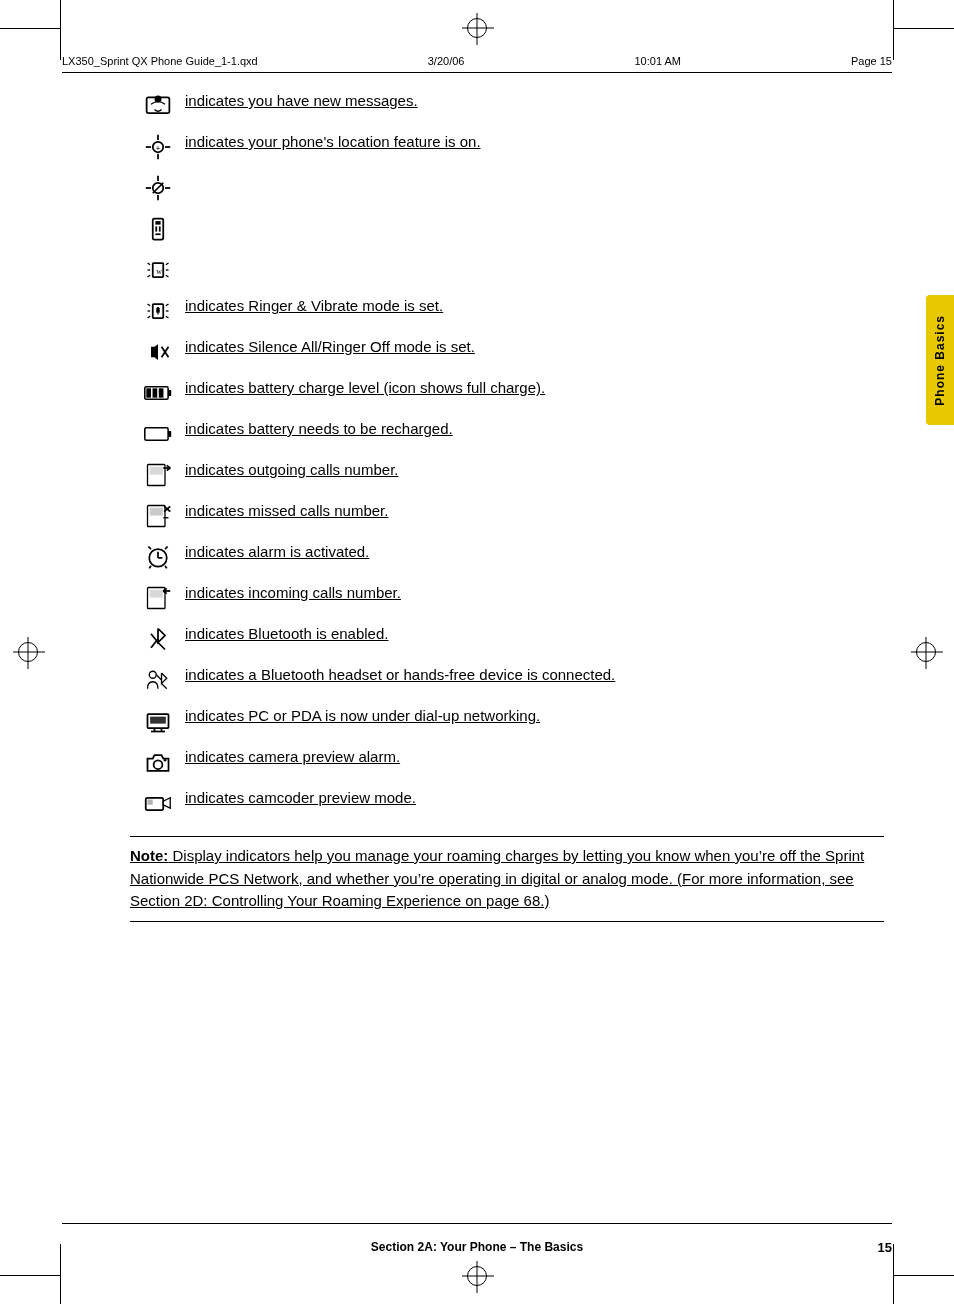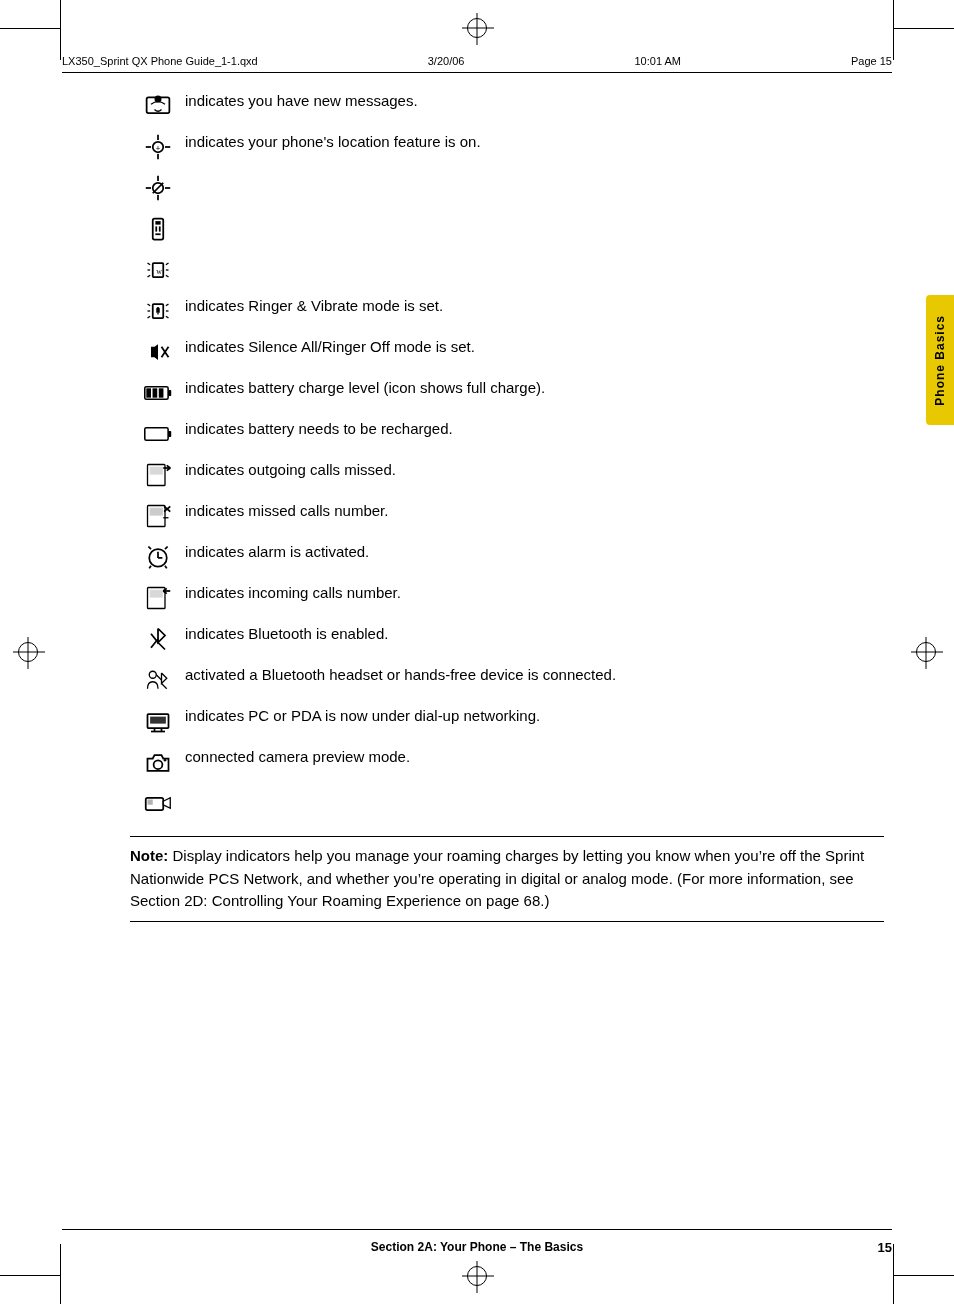--- a/index.html
+++ b/index.html
@@ -102,20 +102,21 @@
       letter-spacing: 1px;
     }
 
     
     .main-content {
       position: absolute;
       top: 90px;
       left: 130px;
       right: 70px;
       bottom: 80px;
+      text-decoration: underline;
     }
 
     
     .icon-list {
       list-style: none;
       padding: 0;
       margin: 0;
     }
     .icon-row {
       display: flex;
@@ -154,21 +155,21 @@
       font-weight: bold;
     }
 
     
     .footer-bar {
       position: absolute;
       bottom: 50px;
       left: 62px;
       right: 62px;
       border-top: 1px solid #000;
-      padding-top: 10px;
+      padding-top: 16px;
       display: flex;
       justify-content: center;
       align-items: center;
     }
     .footer-text {
       font-family: Arial, sans-serif;
       font-size: 12px;
       font-weight: bold;
     }
     .footer-page {
@@ -355,21 +356,21 @@
       <div class="icon-cell">
         <svg class="icon-svg" viewBox="0 0 32 32" fill="none" xmlns="http://www.w3.org/2000/svg">
           <rect x="4" y="4" width="20" height="24" rx="1" stroke="#000" stroke-width="1.5" fill="white"></rect>
           <rect x="7" y="7" width="14" height="8" fill="#000" opacity="0.15" stroke="#000" stroke-width="1"></rect>
           <line x1="22" y1="8" x2="30" y2="8" stroke="#000" stroke-width="2"></line>
           <line x1="26" y1="5" x2="30" y2="8" stroke="#000" stroke-width="2"></line>
           <line x1="26" y1="11" x2="30" y2="8" stroke="#000" stroke-width="2"></line>
         </svg>
       </div>
       <div class="desc-cell">
-        <span>indicates outgoing calls missed.</span>
+        <span>indicates outgoing calls number.</span>
       </div>
     </li>
 
     <li class="icon-row">
       <div class="icon-cell">
         <svg class="icon-svg" viewBox="0 0 32 32" fill="none" xmlns="http://www.w3.org/2000/svg">
           <rect x="4" y="4" width="20" height="24" rx="1" stroke="#000" stroke-width="1.5" fill="white"></rect>
           <rect x="7" y="7" width="14" height="8" fill="#000" opacity="0.2" stroke="#000" stroke-width="1"></rect>
 
           <line x1="23" y1="5" x2="30" y2="11" stroke="#000" stroke-width="2"></line>
@@ -435,21 +436,21 @@
 
           <circle cx="10" cy="10" r="4" stroke="#000" stroke-width="1.5" fill="white"></circle>
           <path d="M4 26 Q4 18 10 18 Q16 18 16 26" stroke="#000" stroke-width="1.5" fill="white"></path>
 
           <path d="M20 8 L26 14 L20 20 L20 8" stroke="#000" stroke-width="1.5" fill="none"></path>
           <path d="M20 20 L26 26" stroke="#000" stroke-width="1.5"></path>
           <path d="M14 10 L20 16" stroke="#000" stroke-width="1.5"></path>
         </svg>
       </div>
       <div class="desc-cell">
-        <span>activated a Bluetooth headset or hands-free device is connected.</span>
+        <span>indicates a Bluetooth headset or hands-free device is connected.</span>
       </div>
     </li>
 
     <li class="icon-row">
       <div class="icon-cell">
         <svg class="icon-svg" viewBox="0 0 32 32" fill="none" xmlns="http://www.w3.org/2000/svg">
           <rect x="4" y="8" width="24" height="16" rx="1" stroke="#000" stroke-width="2" fill="white"></rect>
           <rect x="7" y="11" width="18" height="8" fill="#333"></rect>
           <line x1="12" y1="24" x2="12" y2="28" stroke="#000" stroke-width="2"></line>
           <line x1="20" y1="24" x2="20" y2="28" stroke="#000" stroke-width="2"></line>
@@ -463,31 +464,34 @@
 
     <li class="icon-row">
       <div class="icon-cell">
         <svg class="icon-svg" viewBox="0 0 32 32" fill="none" xmlns="http://www.w3.org/2000/svg">
           <path d="M4 12 L4 26 L28 26 L28 12 L22 12 L20 8 L12 8 L10 12 Z" stroke="#000" stroke-width="2" fill="white"></path>
           <circle cx="16" cy="19" r="5" stroke="#000" stroke-width="2" fill="none"></circle>
           <circle cx="24" cy="14" r="1.5" fill="#000"></circle>
         </svg>
       </div>
       <div class="desc-cell">
-        <span>connected camera preview mode.</span>
+        <span>indicates camera preview alarm.</span>
       </div>
     </li>
 
     <li class="icon-row">
       <div class="icon-cell">
         <svg class="icon-svg" viewBox="0 0 32 32" fill="none" xmlns="http://www.w3.org/2000/svg">
           <rect x="2" y="10" width="20" height="14" rx="2" stroke="#000" stroke-width="2" fill="white"></rect>
           <path d="M22 14 L30 10 L30 22 L22 18 Z" stroke="#000" stroke-width="1.5" fill="white"></path>
           <rect x="4" y="12" width="6" height="6" fill="#000" opacity="0.3"></rect>
         </svg>
+      </div>
+      <div class="desc-cell">
+        <span>indicates camcoder preview mode.</span>
       </div>
     </li>
 
   </ul>
 
   <div class="note-box">
     <p class="note-text">
       <strong>Note:</strong><span> Display indicators help you manage your roaming charges by letting you know when you’re off the Sprint Nationwide PCS Network, and whether you’re operating in digital or analog mode. (For more information, see Section 2D: Controlling Your Roaming Experience on page 68.)</span>
     </p>
   </div>

